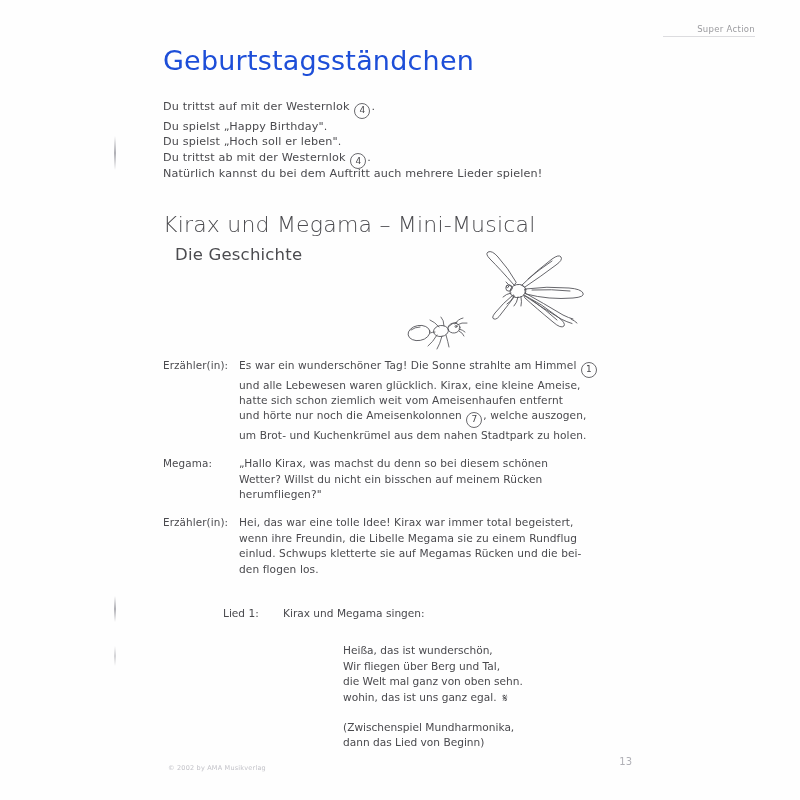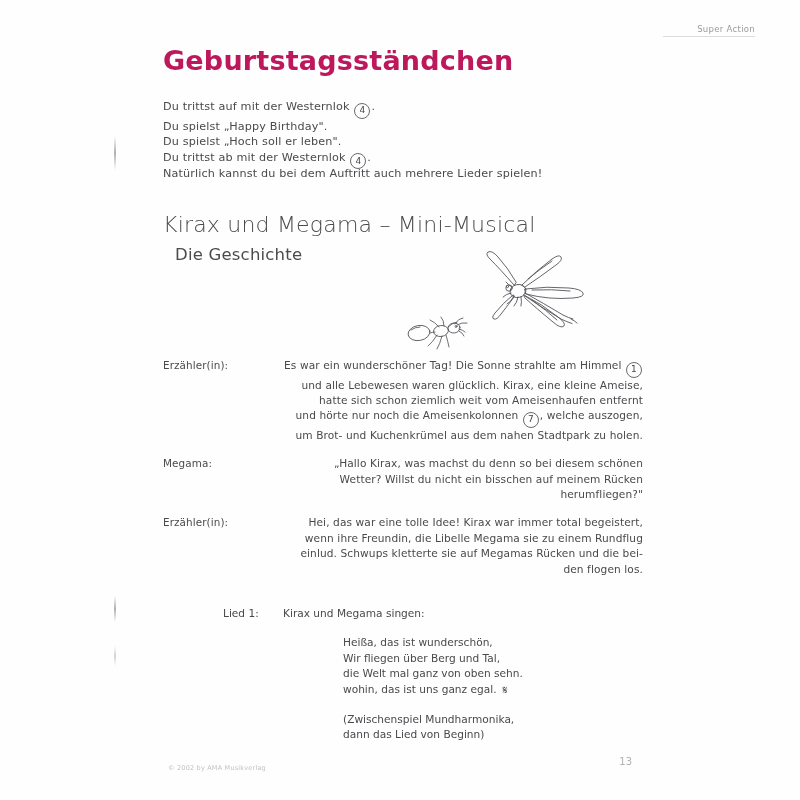--- a/index.html
+++ b/index.html
@@ -53,24 +53,24 @@
 
   .content {
     position: absolute;
     left: 163px;
     top: 0;
     width: 470px;
   }
 
   h1.doc-title {
     font-family: "DejaVu Sans", sans-serif;
-    font-weight: 700;
+    font-weight: 400;
     font-size: 27px;
     letter-spacing: .2px;
-    color: #be185d;
+    color: #1d4ed8;
     margin: 0;
     position: absolute;
     top: 45px;
     left: 0;
     white-space: nowrap;
   }
 
   .steps {
     position: absolute;
     top: 99px;
@@ -154,21 +154,21 @@
   .speaker {
     width: 76px;
     flex: 0 0 76px;
     font-size: 10.4px;
     color: #4a4a4e;
     white-space: nowrap;
   }
   .speech {
     flex: 1;
   }
-  .speech .line { white-space: nowrap; text-align: right; }
+  .speech .line { white-space: nowrap; }
 
   
   .circ {
     display: inline-flex;
     align-items: center;
     justify-content: center;
     width: 14px;
     height: 14px;
     border: 1px solid #6a6a6e;
     border-radius: 50%;
@@ -195,21 +195,21 @@
   }
   .song-label {
     width: 60px;
     flex: 0 0 60px;
     margin-left: 60px;
     white-space: nowrap;
   }
   .song-intro { flex: 1; }
   .lyrics {
     margin-left: 180px;
-    margin-top: 14px;
+    margin-top: 22px;
   }
   .lyrics .line { white-space: nowrap; }
   .stage-dir {
     margin-left: 180px;
     margin-top: 15px;
   }
   .stage-dir .line { white-space: nowrap; }
 
   .music-note {
     display: inline-block;

